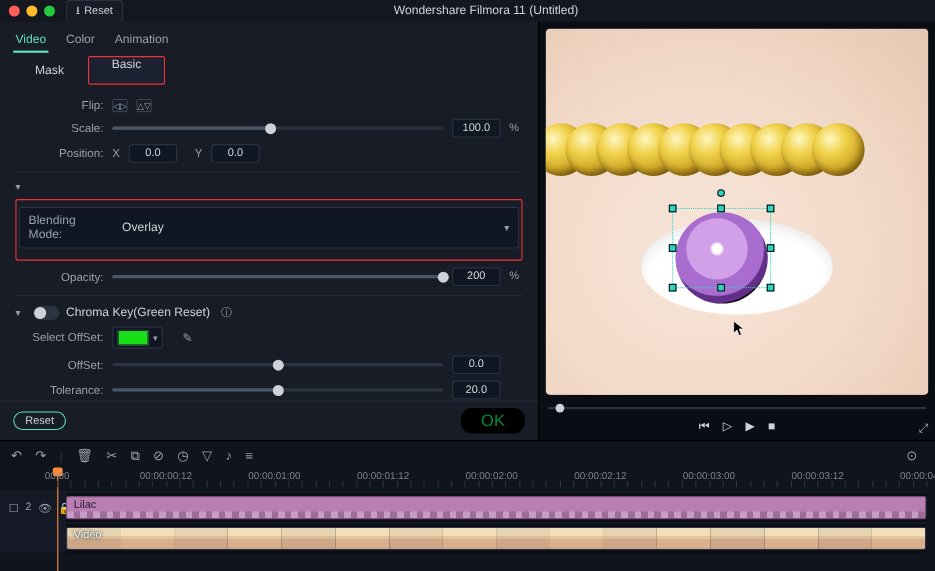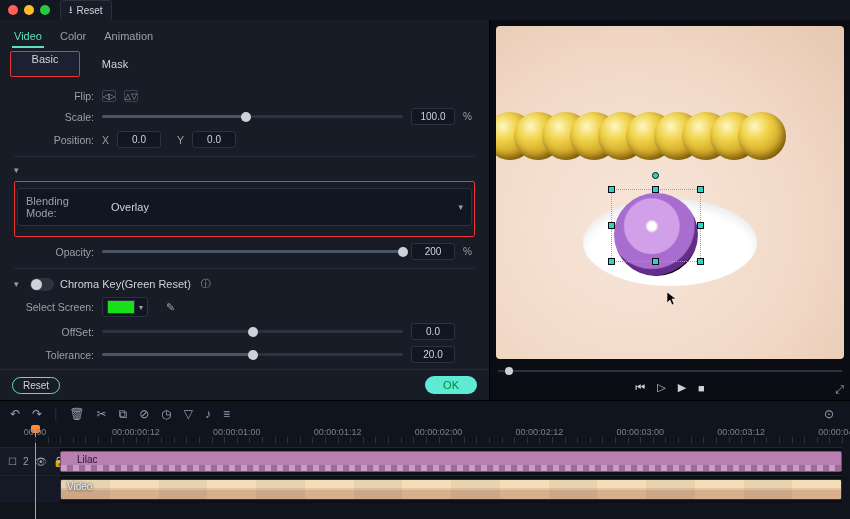--- a/index.html
+++ b/index.html
@@ -54,21 +54,21 @@
   .blendrow .bm-val { flex:1; color:#cfd3d9;}
   .blendrow .bm-caret { color:#9aa0a9; font-size:9px;}
 
   .colorchip { width:28px; height:14px; background:#18e018; border:1px solid #2b3240;}
   .dropcaret { color:#9aa0a9; font-size:8px; margin-left:4px;}
   .eyedrop { color:#9aa0a9; font-size:11px; margin-left:10px; cursor:pointer;}
 
   .footer { display:flex; align-items:center; padding:6px 12px; gap:10px; border-top:1px solid #232a38;}
   .reset { border:1px solid #5ce0c0; color:#cfd3d9; background:transparent; border-radius:10px; padding:2px 10px; font-size:10px; cursor:pointer;}
   .spacer { flex:1;}
-  .ok { background:#5eead4; color:#083; border:none; border-radius:10px; padding:3px 18px; font-size:11px; cursor:pointer;}
+  .ok { background:#000000; color:#083; border:none; border-radius:10px; padding:3px 18px; font-size:15px; cursor:pointer;}
 
   
   .preview { flex:1; background:#0a0d13; display:flex; flex-direction:column; }
   .vid { flex:1; margin:6px; border-radius:4px; overflow:hidden; position:relative; background:#0e121a;}
   .face { position:absolute; inset:0; }
   .skin { position:absolute; inset:0; background: radial-gradient(ellipse 120% 120% at 40% 60%, #f7e6da 0%, #f2d9c7 40%, #e6c8b2 70%, #d9b79f 100%);}
   .sequins-row { position:absolute; top:14%; left:0; right:0; height:38%; display:flex; align-items:center; overflow:hidden;}
   .sequin { width:48px; height:48px; background: radial-gradient(circle at 35% 30%, #fff7c2 0%, #f0d24a 30%, #c99b1d 70%, #8a6500 100%); border-radius:50%; margin:-6px -10px; box-shadow: inset -3px -4px 6px rgba(0,0,0,0.35);}
   .eyewhite { position:absolute; left:25%; top:52%; width:50%; height:26%; background:#fff; border-radius:50%/50%; box-shadow: inset 0 6px 10px rgba(0,0,0,0.08);}
   .eyeball { position:absolute; left:34%; top:50%; width:24%; aspect-ratio:1; border-radius:50%; background: radial-gradient(circle at 45% 40%, #fff 0 6%, #d1a0e8 10% 40%, #a96dd0 42% 62%, #632e87 64% 72%, #000 74% 100%); }
@@ -82,32 +82,32 @@
   .play-scrub .pknob { position:absolute; width:8px; height:8px; background:#cfd3d9; border-radius:50%; top:2px; left:2%;}
 
   .play-controls { display:flex; align-items:center; justify-content:center; gap:12px; padding:4px 0 6px 0; color:#cfd3d9; }
   .play-controls .pc { cursor:pointer; font-size:11px; }
   .fsicon { position:absolute; right:6px; bottom:4px; color:#9aa0a9; font-size:11px; cursor:pointer;}
 
   
   .timeline { height:119px; background:#10141d; border-top:1px solid #000; display:flex; flex-direction:column; }
   .tools { display:flex; gap:12px; padding:6px 10px; color:#9aa0a9; font-size:12px; align-items:center;}
   .tools span { cursor:pointer;}
-  .ruler { position:relative; height:20px; margin-left:35px; margin-right:8px;text-decoration:underline;}
+  .ruler { position:relative; height:20px; margin-left:52px; margin-right:8px;text-decoration:underline;}
   .tick { position:absolute; top:10px; width:1px; height:6px; background:#2b3240;}
   .ticklabel { position:absolute; top:0; font-size:9px; color:#7a828f; transform:translateX(-50%);}
   .playhead { position:absolute; top:0; width:1px; height:100px; background:#ff8c3a; left:0;}
   .playhead:before { content:""; position:absolute; top:-2px; left:-4px; width:9px; height:8px; background:#ff8c3a; border-radius:2px;}
 
   .trackgutter { display:flex; height:28px; align-items:stretch;}
   .gutter { width:60px; display:flex; align-items:center; gap:6px; padding-left:8px; color:#9aa0a9; font-size:10px; background:#141925; border-top:1px solid #1d2330;}
   .clip-lane { flex:1; background:#0c0f16; border-top:1px solid #1d2330; position:relative; margin-right:8px;}
   .clip { position:absolute; top:3px; bottom:3px; left:0; right:0; border-radius:2px; overflow:hidden;}
   .clip.lilac { background:#b77fb2; border:1px solid #7b4e78;}
-  .clip.lilac .lab { position:absolute; left:16px; top:2px; font-size:10px; color:#28142a;}
+  .clip.lilac .lab { position:absolute; left:6px; top:2px; font-size:10px; color:#28142a;}
   .clip.lilac .bar { position:absolute; left:0; right:0; bottom:0; height:6px; background:repeating-linear-gradient(90deg,#c99cc6 0 6px,#9e6c9b 6px 12px);}
   .clip.video { background:#1f2733; border:1px solid #2b3240;}
   .thumbs { display:flex; height:100%;}
   .thumb { flex:1; background: linear-gradient(180deg,#f2dfb9 0 40%,#e4c7a2 40% 55%,#d8b08e 55% 100%); }
   .thumb:nth-child(odd){ filter:brightness(0.95);}
   .clip.video .lab { position:absolute; left:6px; top:1px; font-size:10px; color:#e8edf5; text-shadow:0 0 3px #000;}
 
   .flipbtn { width:14px; height:12px; border:1px solid #3a4353; display:inline-flex; align-items:center; justify-content:center; font-size:8px; cursor:pointer; color:#9aa0a9; border-radius:2px;}
 </style>
 </head>
@@ -116,36 +116,37 @@
 <div class="titlebar">
   <div class="traffic">
     <div class="dot red"></div>
     <div class="dot yellow"></div>
     <div class="dot green"></div>
   </div>
   <div class="import-btn">
     <span>⭳</span>
     <span>Reset</span>
   </div>
+  <div class="title">Wondershare Filmora 11 (Untitled)</div>
   <div style="width:70px"></div>
 </div>
 
 <div class="main">
 
   <div class="panel">
 
     <div class="tabs">
       <div class="tab active">Video</div>
       <div class="tab">Color</div>
       <div class="tab">Animation</div>
     </div>
 
     <div class="subtabs redbox" style="margin:2px 8px 0 8px; border:none;">
+      <div class="subtab">Mask</div>
       <div class="subtab active redbox" style="border:1.5px solid #e33;">Basic</div>
-      <div class="subtab">Mask</div>
     </div>
 
     <div class="scroll">
 
       <div class="row">
         <div class="lbl">Flip:</div>
         <div class="flipbtn">◁▷</div>
         <div class="flipbtn">△▽</div>
       </div>
 
@@ -199,21 +200,21 @@
         <div class="section-head">
           <span class="chev">▾</span>
           <span class="toggle">
               <span class="tk"></span>
             </span>
           <span>Chroma Key(Green Reset)</span>
           <span style="color:#9aa0a9;font-size:10px;margin-left:4px;">ⓘ</span>
         </div>
 
         <div class="row">
-          <div class="lbl">Select Screen:</div>
+          <div class="lbl">Select OffSet:</div>
           <div style="display:flex;align-items:center;background:#111722;border:1px solid #2b3240;border-radius:3px;padding:2px 4px;">
             <div class="colorchip"></div>
             <span class="dropcaret">▾</span>
           </div>
           <span class="eyedrop">✎</span>
         </div>
 
         <div class="row">
           <div class="lbl">OffSet:</div>
           <div class="slider">

